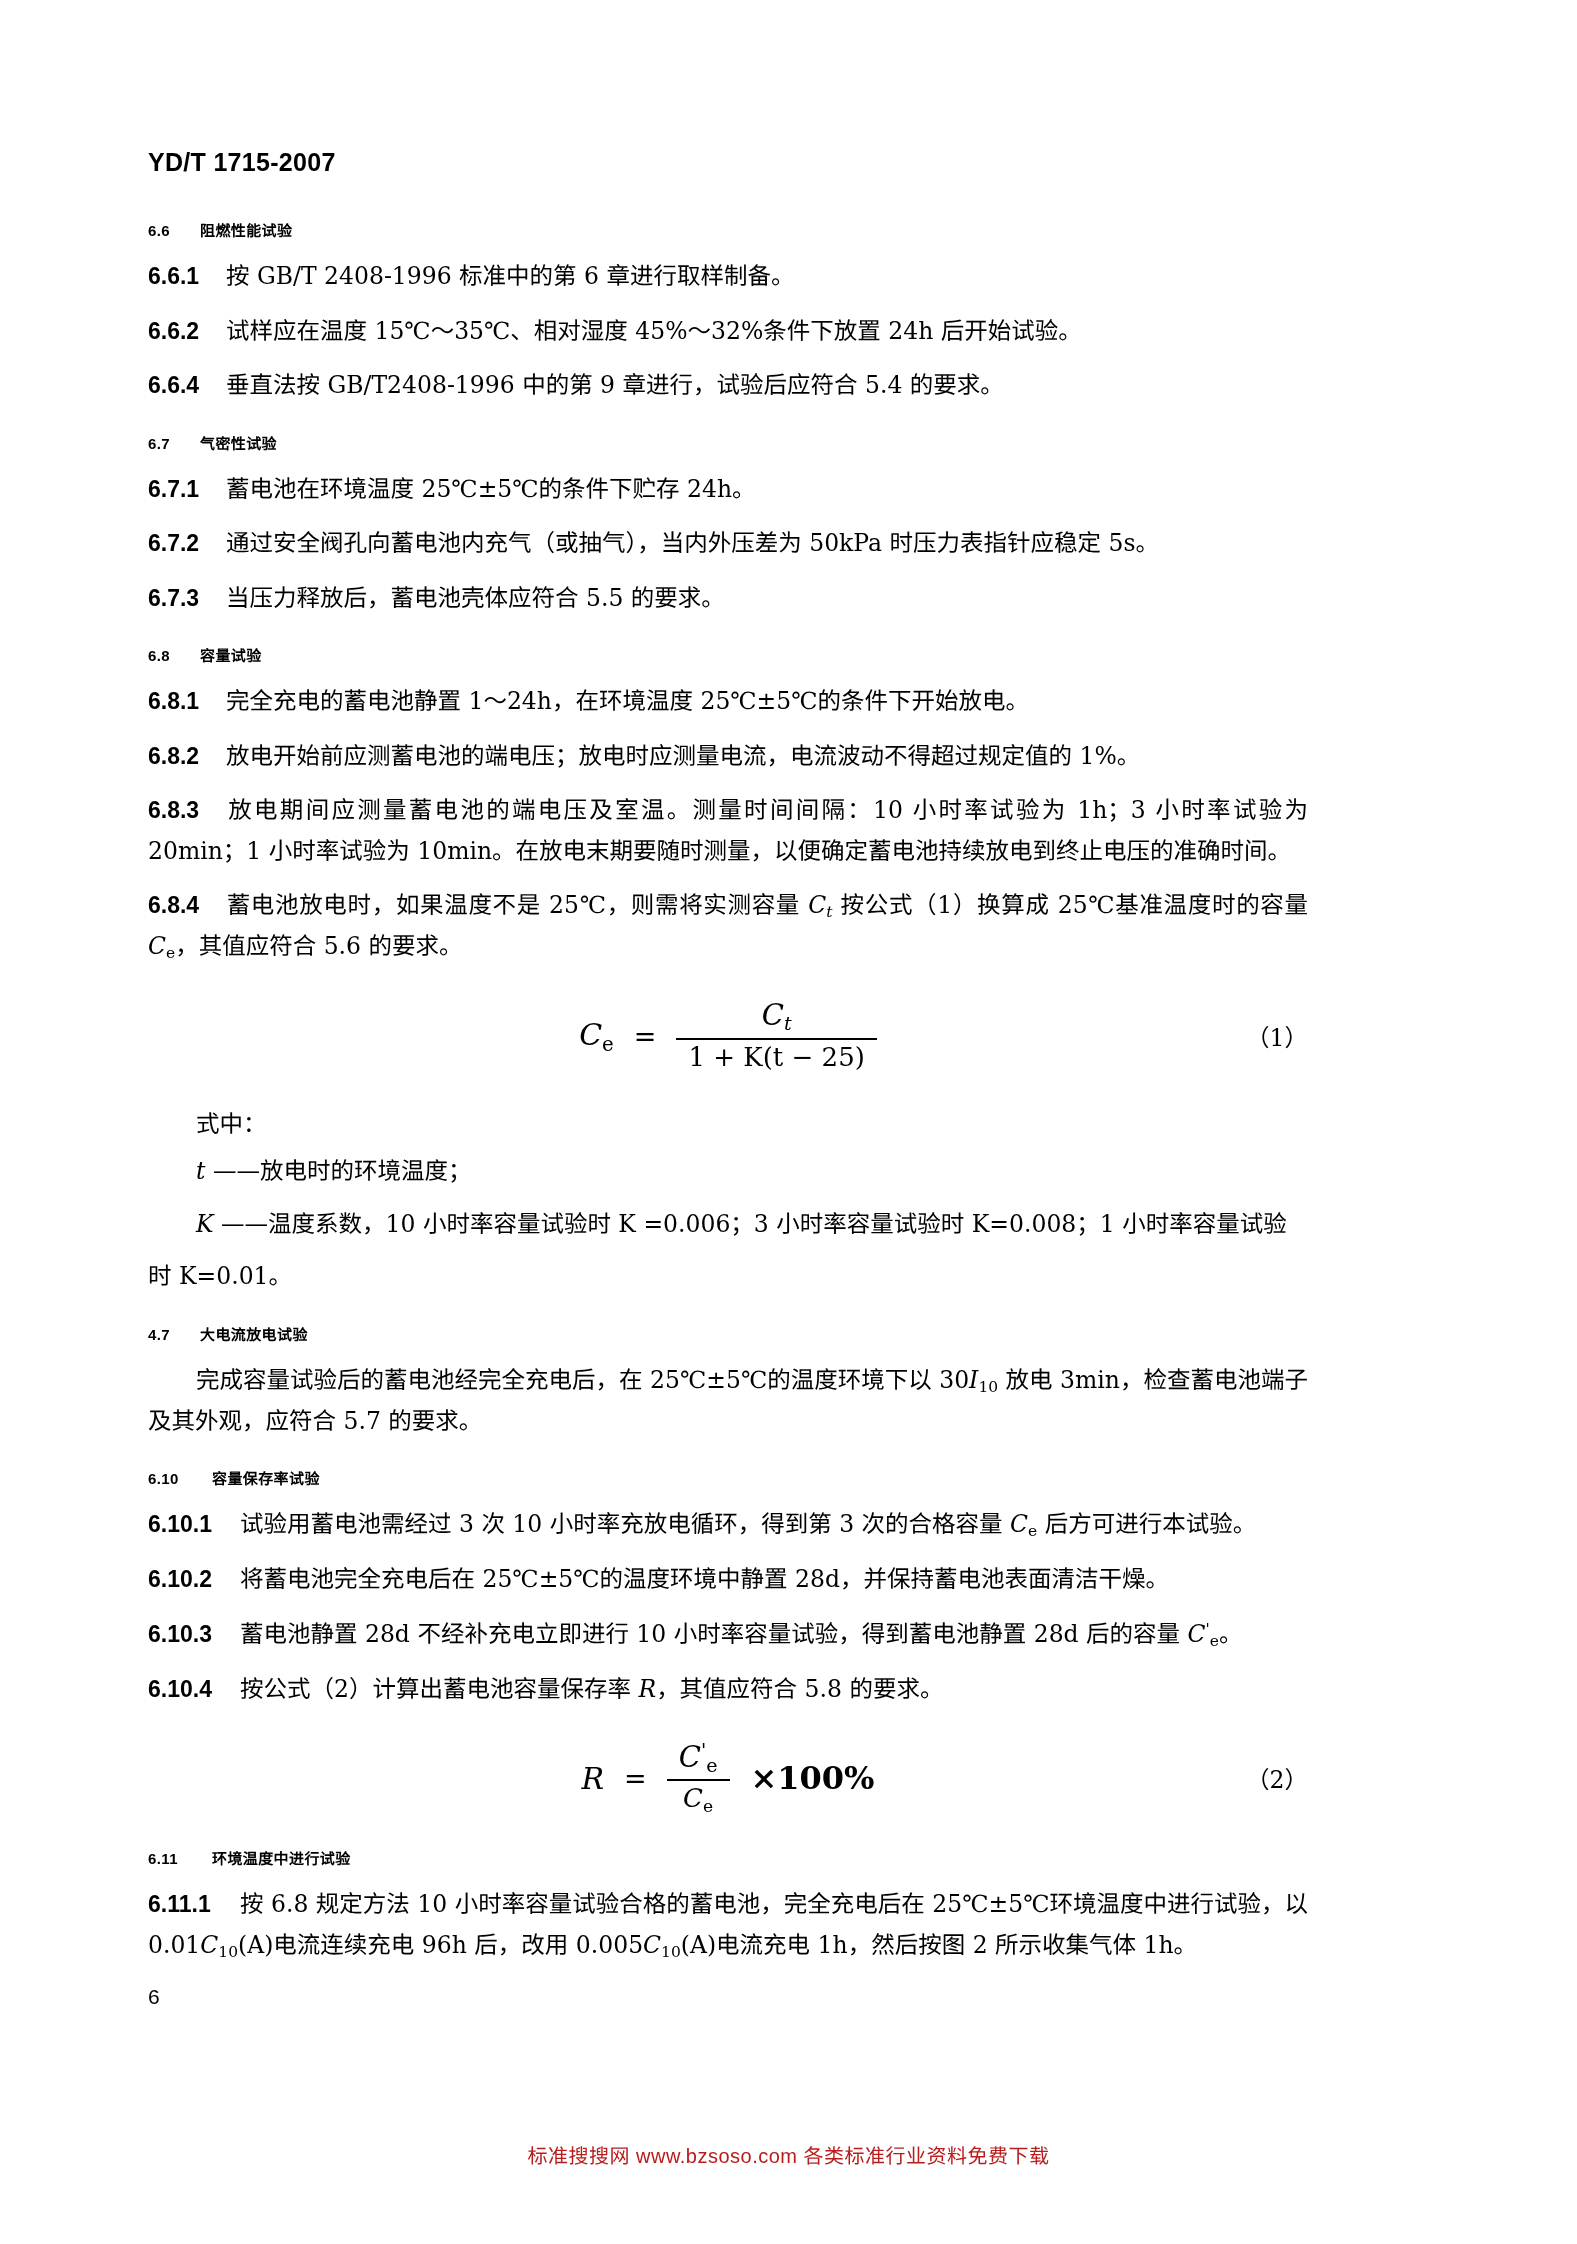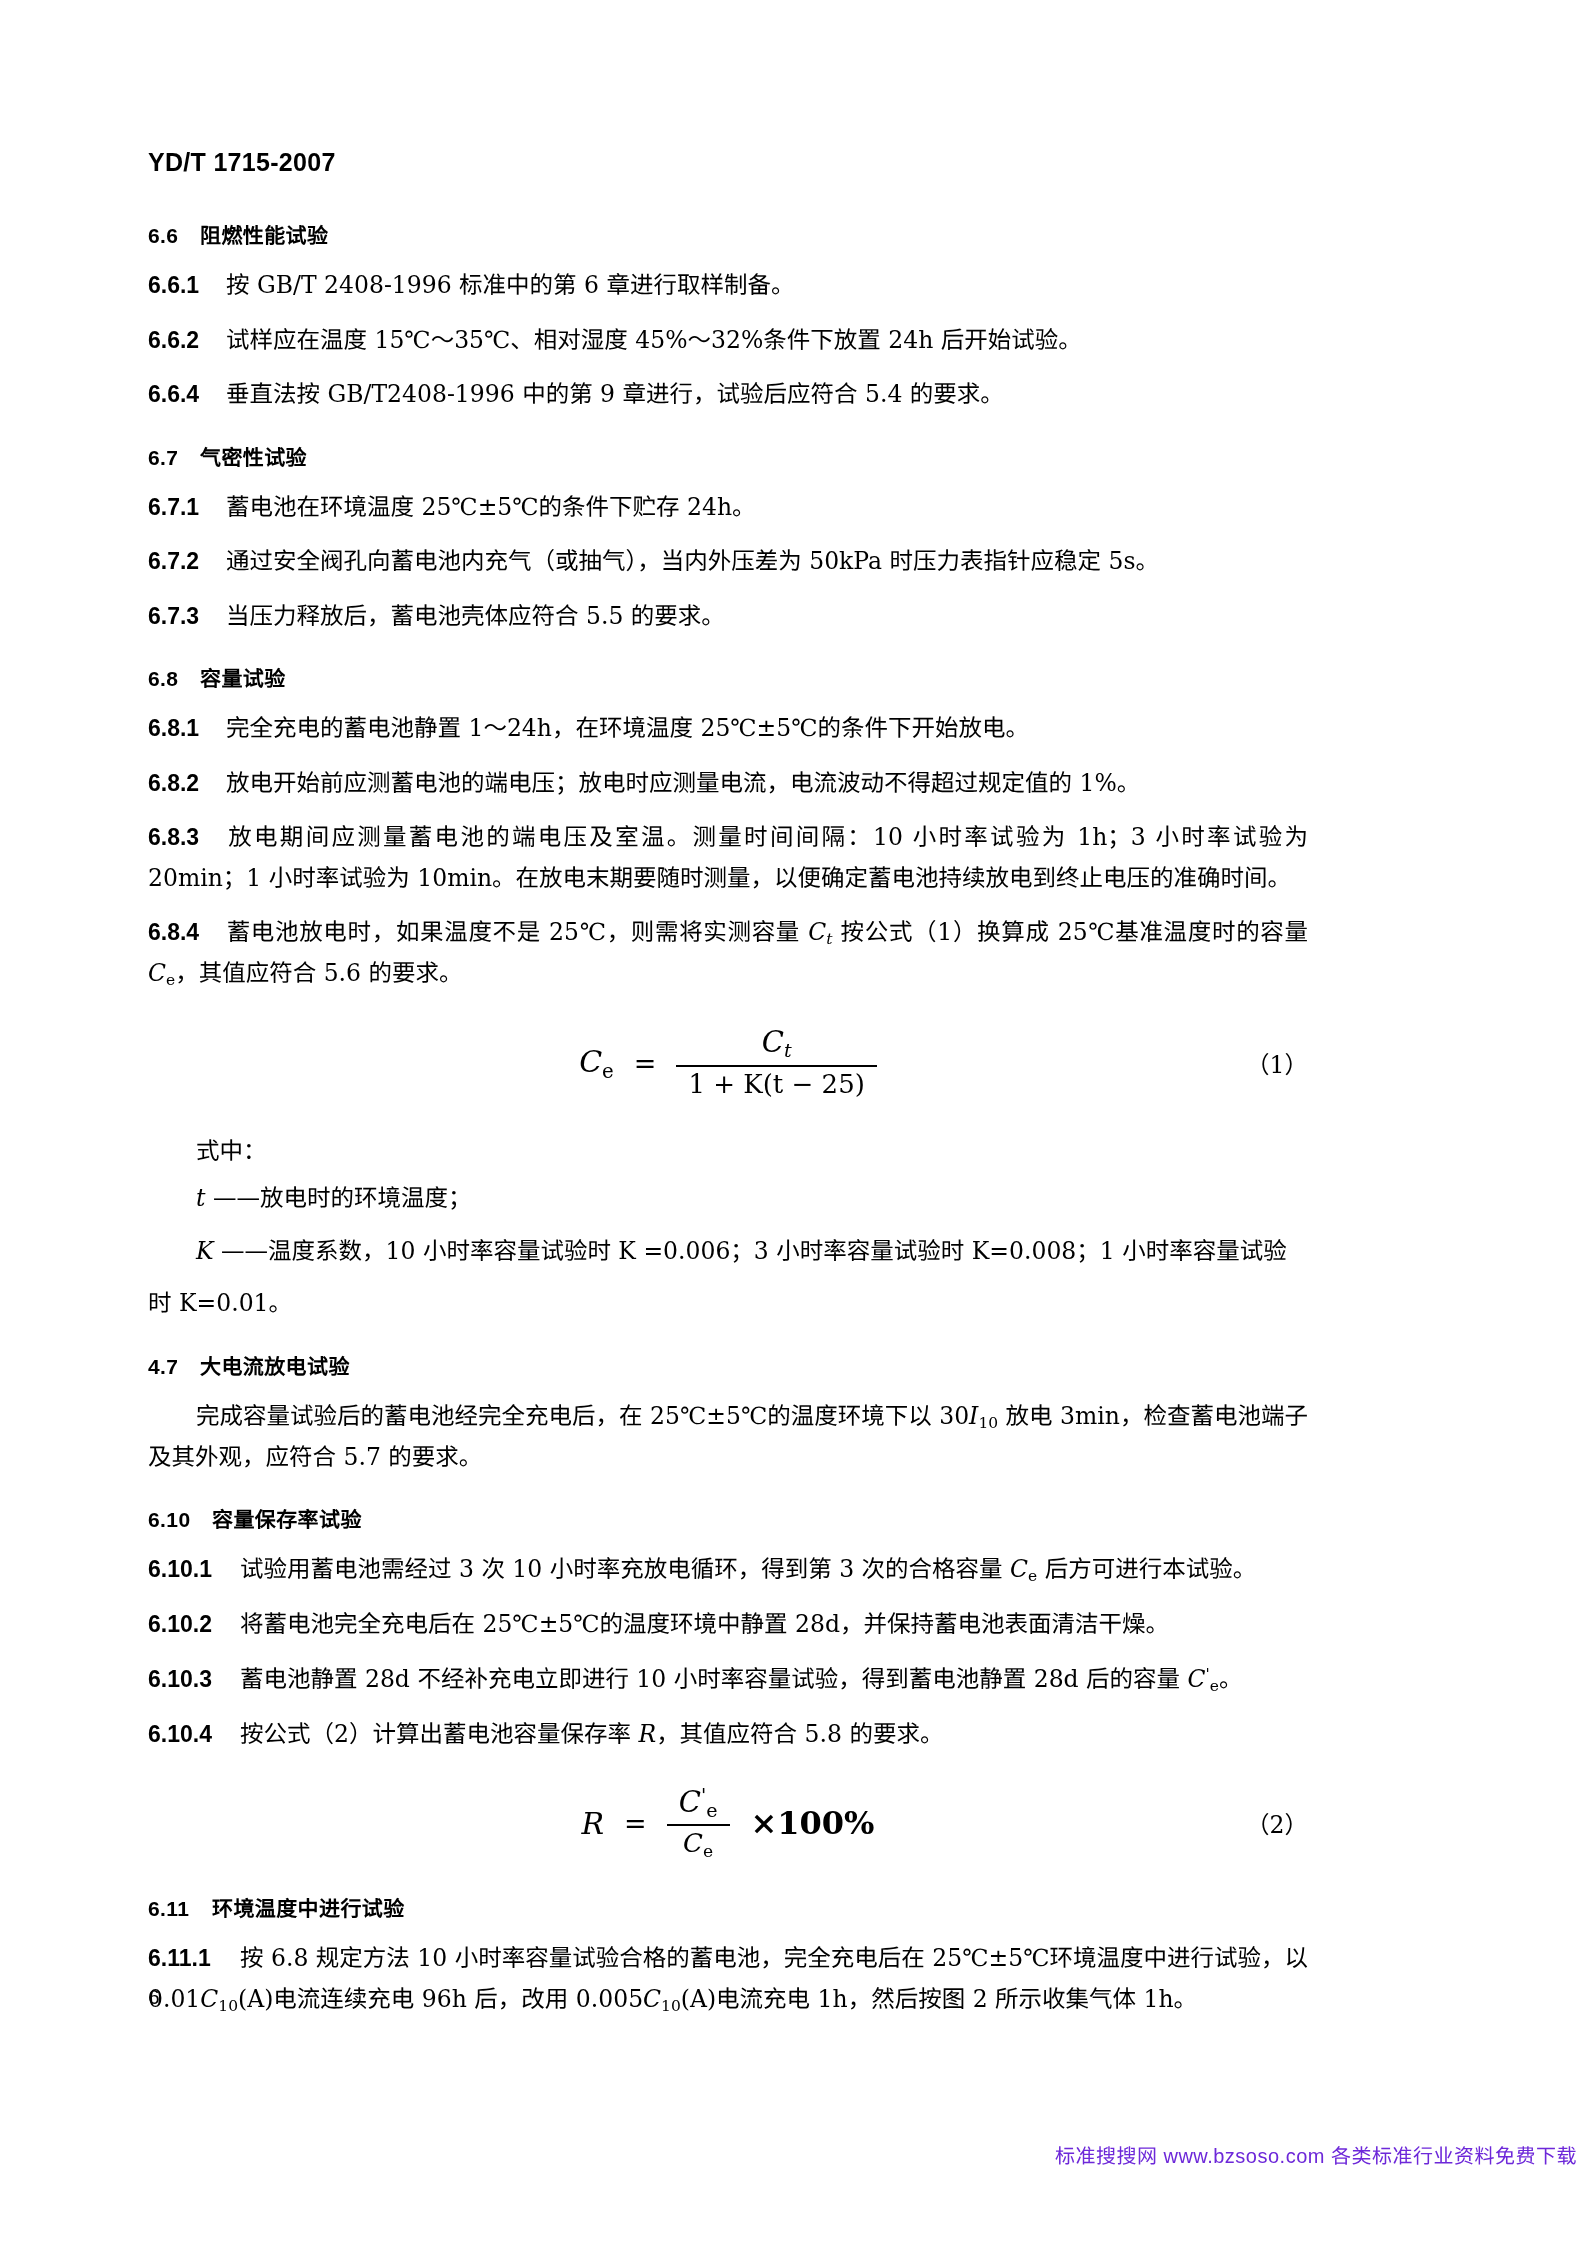--- a/index.html
+++ b/index.html
@@ -31,21 +31,21 @@
     font-family: "Liberation Sans", "DejaVu Sans", sans-serif;
     font-size: 25px;
     font-weight: bold;
     letter-spacing: 0.3px;
     margin-bottom: 42px;
   }
 
   
   .sec-head {
     font-family: "Liberation Sans", "DejaVu Sans", sans-serif;
-    font-size: 21px;
+    font-size: 15px;
     font-weight: bold;
     margin: 26px 0 16px 0;
     letter-spacing: 0.4px;
   }
   .sec-head .num {
     display: inline-block;
     min-width: 52px;
   }
   .sec-head.wide .num {
     min-width: 64px;
@@ -167,24 +167,24 @@
     font-family: "Liberation Sans", "DejaVu Sans", sans-serif;
     font-size: 21px;
   }
 
   
   .watermark {
     position: absolute;
     left: 0;
     right: 0;
     top: 2140px;
-    text-align: right;
+    text-align: center;
     font-family: "Liberation Sans", "DejaVu Sans", sans-serif;
     font-size: 20px;
-    color: #6d28d9;
+    color: #b91c1c;
     letter-spacing: 0.5px;
   }
 </style>
 </head>
 <body>
 
 <div class="page">
 
   <div class="content">
 

